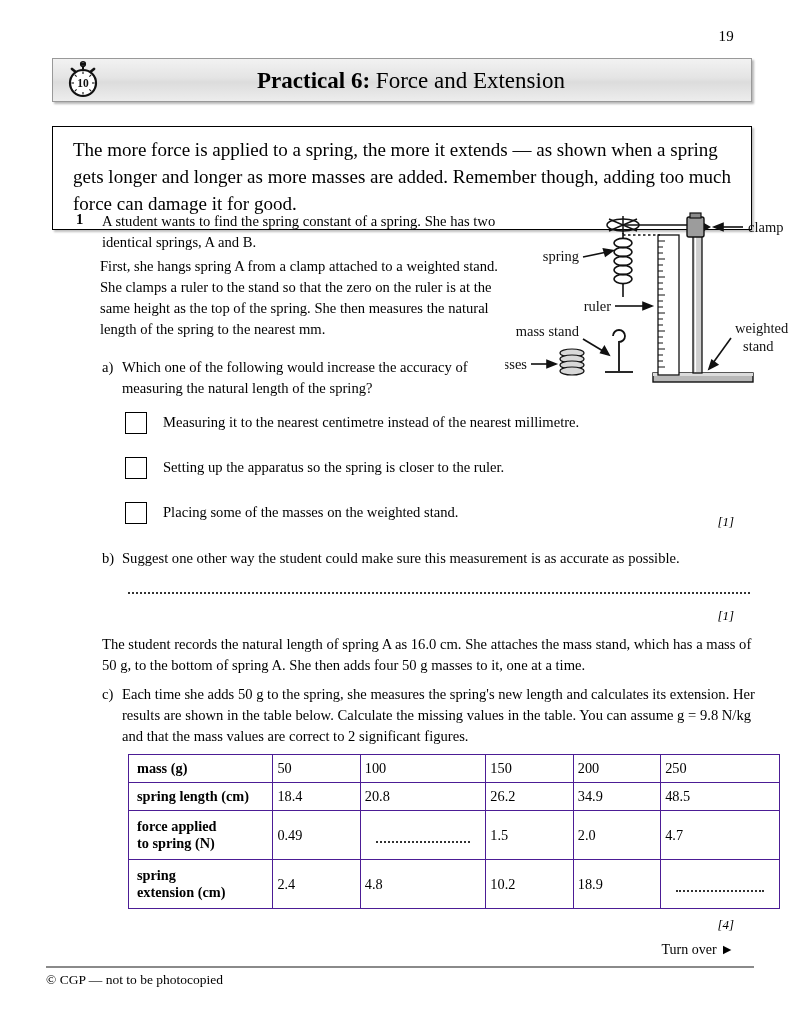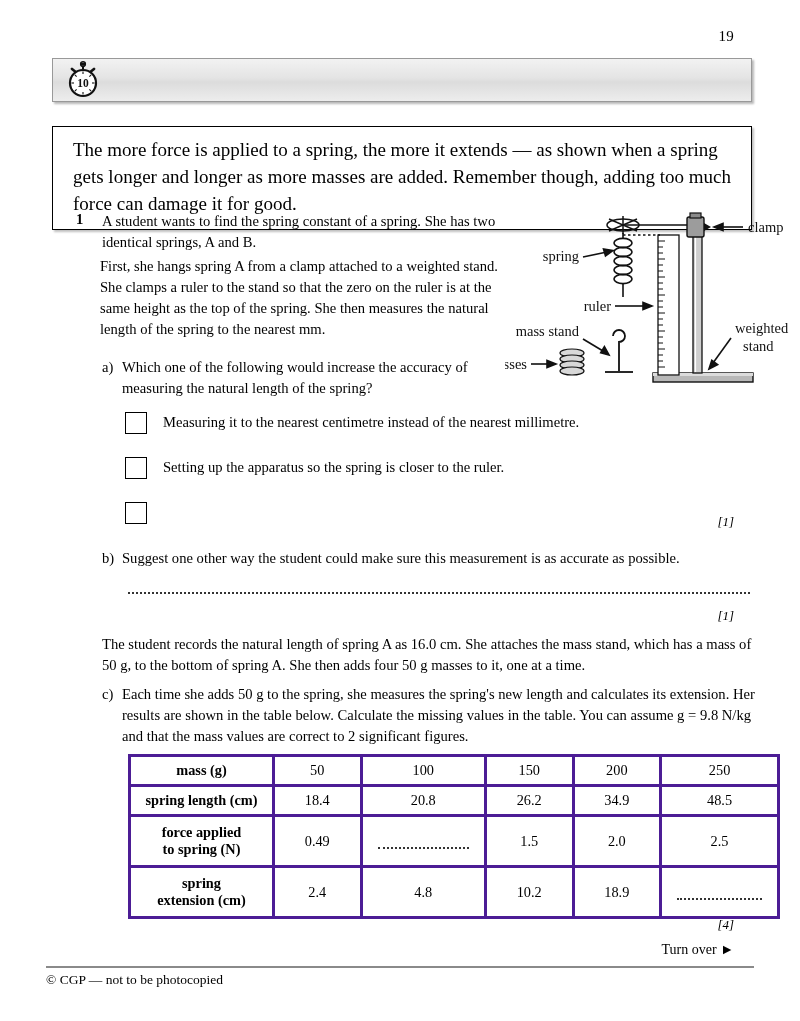--- a/index.html
+++ b/index.html
@@ -158,22 +158,21 @@
 
   
   .results-table {
     position: absolute;
     left: 128px;
     top: 754px;
     border-collapse: collapse;
     font-size: 14.3px;
   }
   .results-table td {
-    border: 3px solid #4c1d95;
-    text-align: center;
+    border: 1px solid #4c1d95;
     vertical-align: middle;
     padding: 5px 4px;
   }
   .results-table td.rowhead {
     font-weight: bold;
     width: 140px;
     padding: 5px 8px;
     line-height: 1.2;
   }
   .results-table td.c1 { width: 88px; }
@@ -245,20 +244,23 @@
           <line x1="8.5" y1="23" x2="11" y2="23"></line>
           <line x1="29" y1="23" x2="31.5" y2="23"></line>
           <line x1="11.9" y1="14.9" x2="13.6" y2="16.6"></line>
           <line x1="26.4" y1="29.4" x2="28.1" y2="31.1"></line>
           <line x1="28.1" y1="14.9" x2="26.4" y2="16.6"></line>
           <line x1="13.6" y1="29.4" x2="11.9" y2="31.1"></line>
         </g>
         <text x="20" y="27.4" font-family="Liberation Serif, serif" font-size="11.5" font-weight="bold" text-anchor="middle" fill="#111">10</text>
       </svg>
     </span>
+    <div class="header-title">
+      <span class="strong">Practical 6:</span><span> Force and Extension</span>
+    </div>
   </div>
 
   <div class="intro-box">
     <p>The more force is applied to a spring, the more it extends — as shown when a spring gets longer and longer as more masses are added.  Remember though, adding too much force can damage it for good.</p>
   </div>
 
   <div class="qnum">1</div>
   <div class="blk p1">A student wants to find the spring constant of a spring.  She has two identical springs, A and B.</div>
   <div class="blk p2">First, she hangs spring A from a clamp attached to a weighted stand.  She clamps a ruler to the stand so that the zero on the ruler is at the same height as the top of the spring.  She then measures the natural length of the spring to the nearest mm.</div>
 
@@ -271,20 +273,21 @@
     <div class="option-row">
       <span class="checkbox"></span>
       <span class="option-text">Measuring it to the nearest centimetre instead of the nearest millimetre.</span>
     </div>
     <div class="option-row">
       <span class="checkbox"></span>
       <span class="option-text">Setting up the apparatus so the spring is closer to the ruler.</span>
     </div>
     <div class="option-row">
       <span class="checkbox"></span>
+      <span class="option-text">Placing some of the masses on the weighted stand.</span>
     </div>
   </div>
   <div class="mark mark-a">[1]</div>
 
   <div class="blk part-b">
     <span class="lbl">b)</span>
     <span class="txt">Suggest one other way the student could make sure this measurement is as accurate as possible.</span>
   </div>
   <div class="dotline"></div>
   <div class="mark mark-b">[1]</div>
@@ -318,21 +321,21 @@
         <td class="rowhead">
           <span>force applied</span><br>
           <span>to spring (N)</span>
         </td>
         <td class="c1">0.49</td>
         <td class="c2">
             <span class="cell-blank"></span>
           </td>
         <td class="c3">1.5</td>
         <td class="c4">2.0</td>
-        <td class="c5">2.5</td>
+        <td class="c5">4.7</td>
       </tr>
       <tr class="tall">
         <td class="rowhead">
           <span>spring</span><br>
           <span>extension (cm)</span>
         </td>
         <td class="c1">2.4</td>
         <td class="c2">4.8</td>
         <td class="c3">10.2</td>
         <td class="c4">18.9</td>

